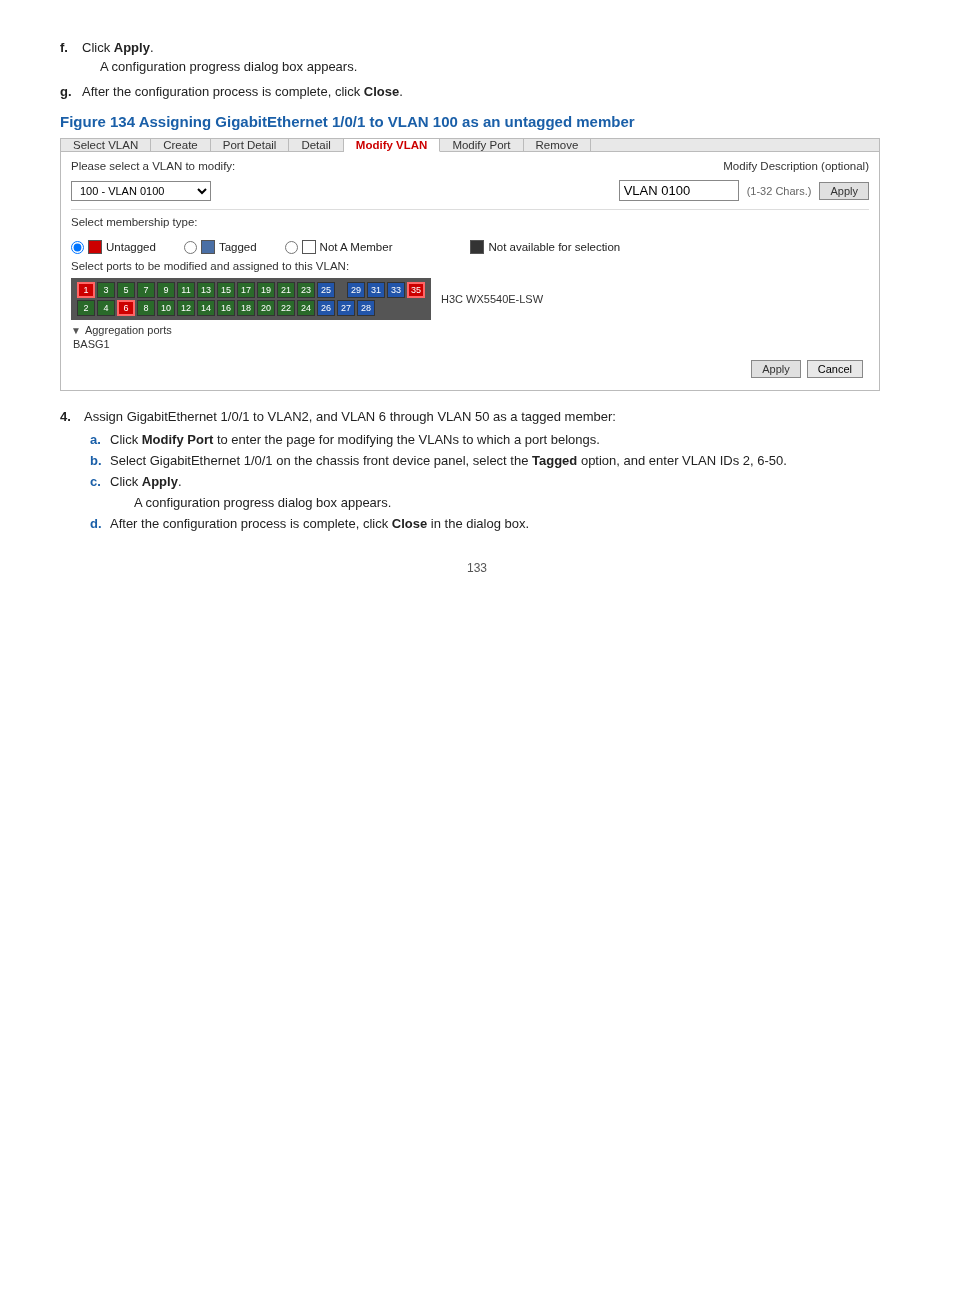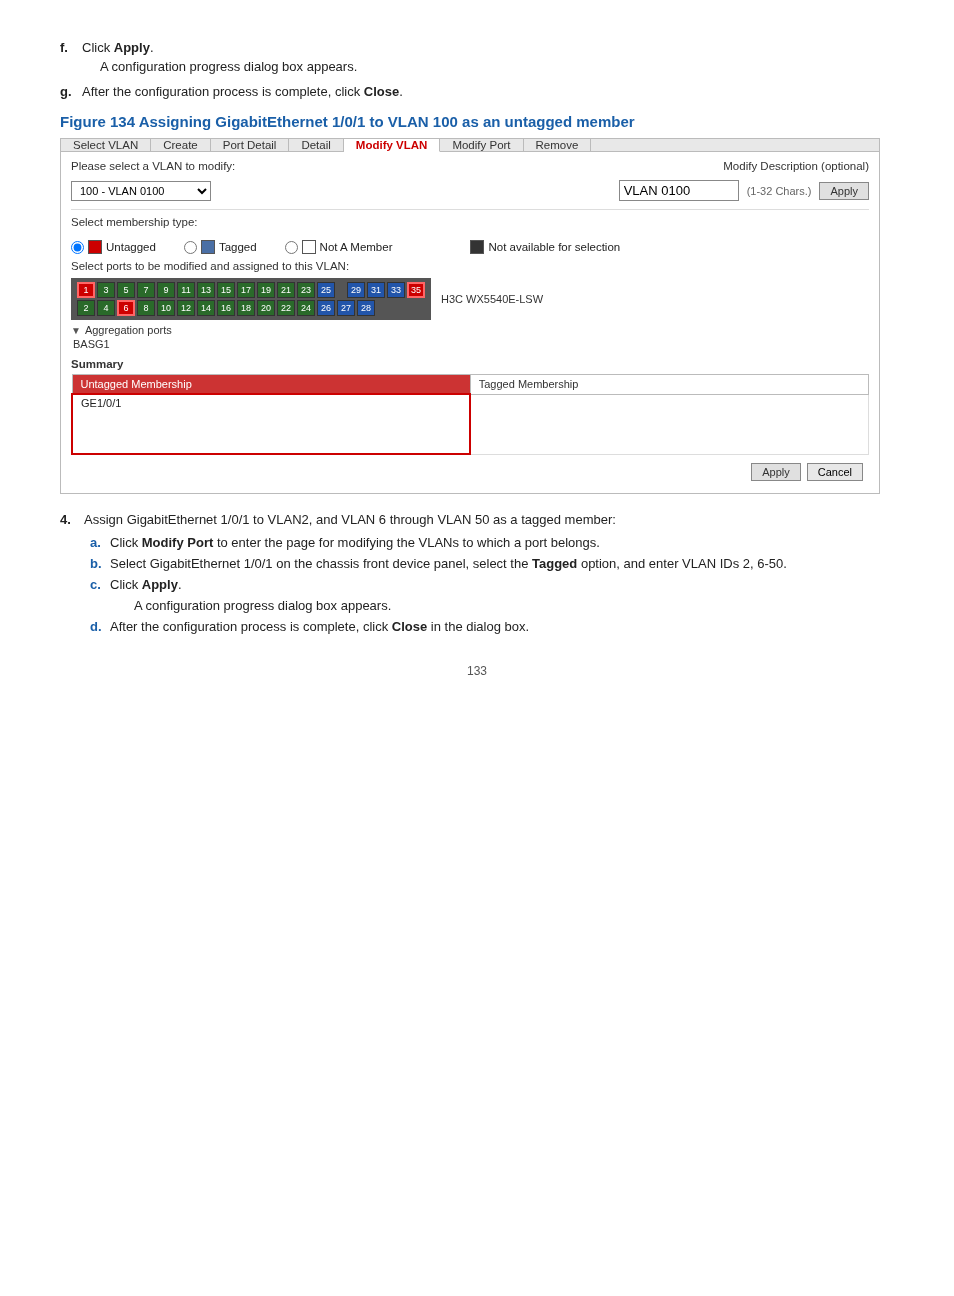--- a/index.html
+++ b/index.html
@@ -388,39 +388,20 @@
       </div>
 
       <div class="aggregation-label">
         <span class="triangle">▼</span>
         <span>Aggregation ports</span>
       </div>
       <div class="basg-label">BASG1</div>
 
     </div>
 
-    <div class="summary-section">
-      <div class="summary-title">Summary</div>
-      <table class="summary-table">
-        <thead>
-          <tr>
-            <th style="background:#cc3333; color:#fff; width:50%;">Untagged Membership</th>
-            <th class="white-header" style="background:#fff; color:#333; width:50%;">Tagged Membership</th>
-          </tr>
-        </thead>
-        <tbody>
-          <tr>
-            <td class="red-border">
-              <div>GE1/0/1</div>
-            </td>
-            <td></td>
-          </tr>
-        </tbody>
-      </table>
-    </div>
 
     <div class="action-buttons">
       <button class="apply-btn primary">Apply</button>
       <button class="cancel-btn">Cancel</button>
     </div>
   </div>
 </div>
 
 <div style="margin-top:18px;">
   <div class="numbered-step">

